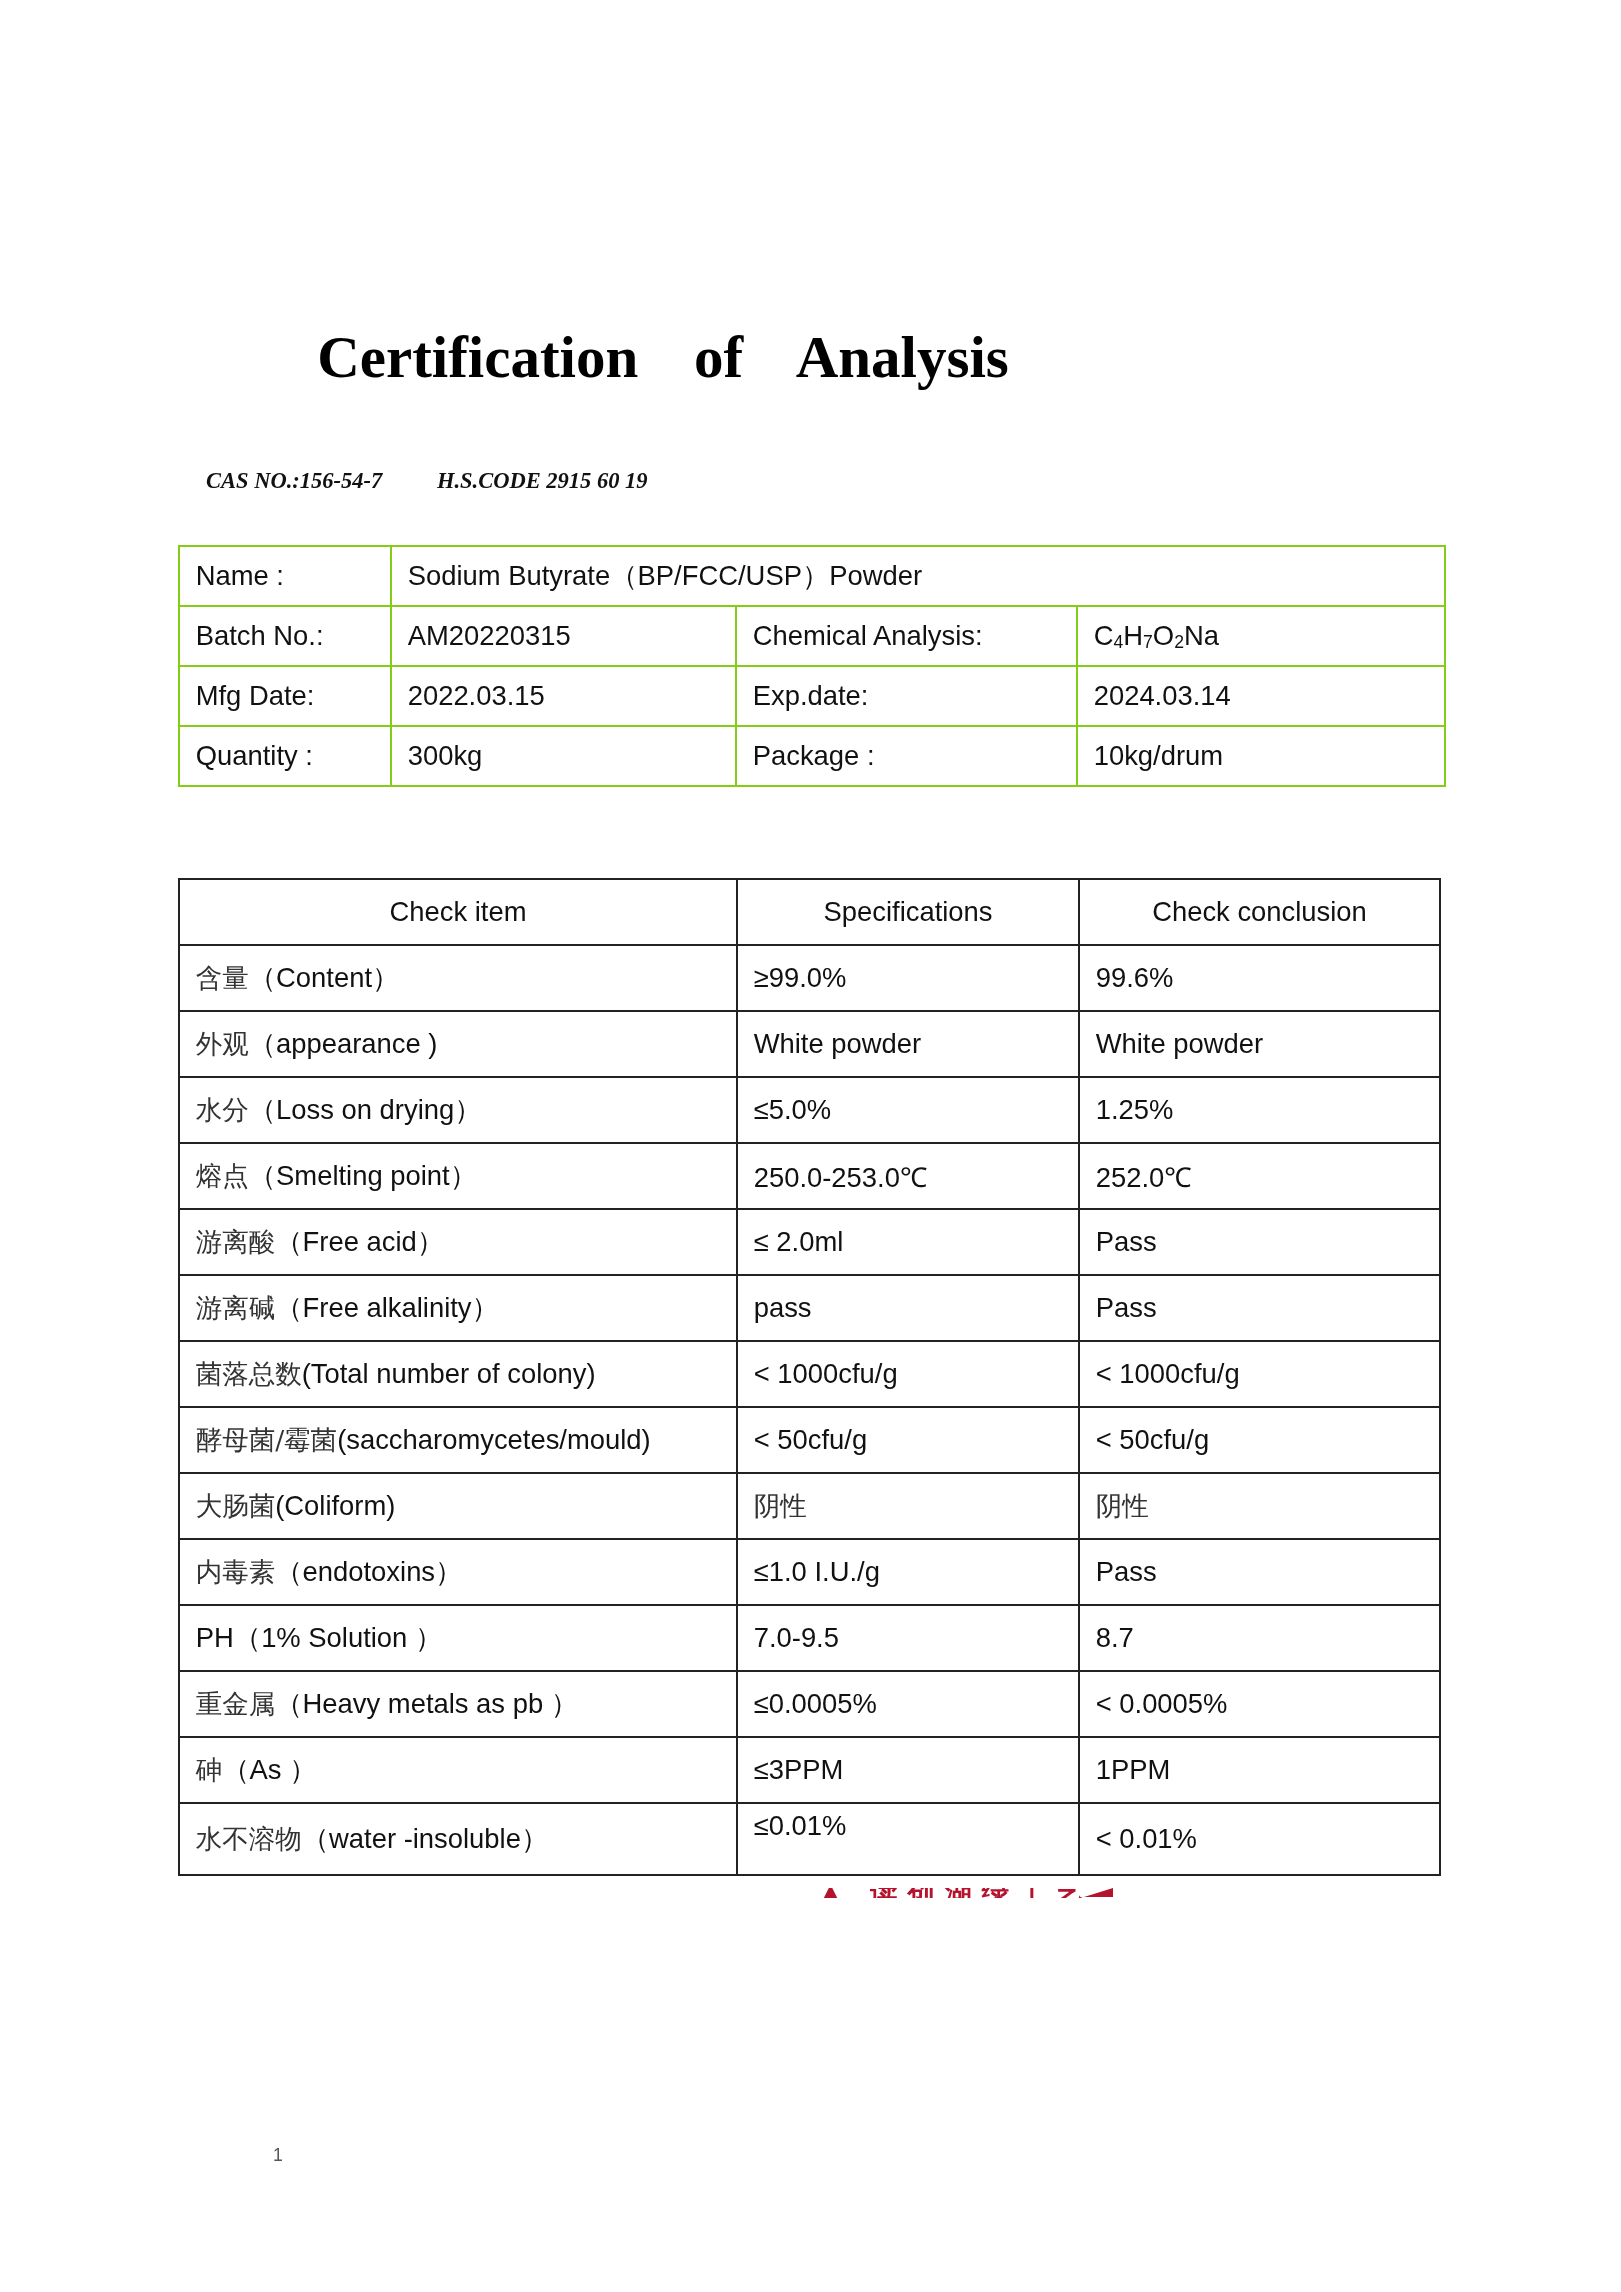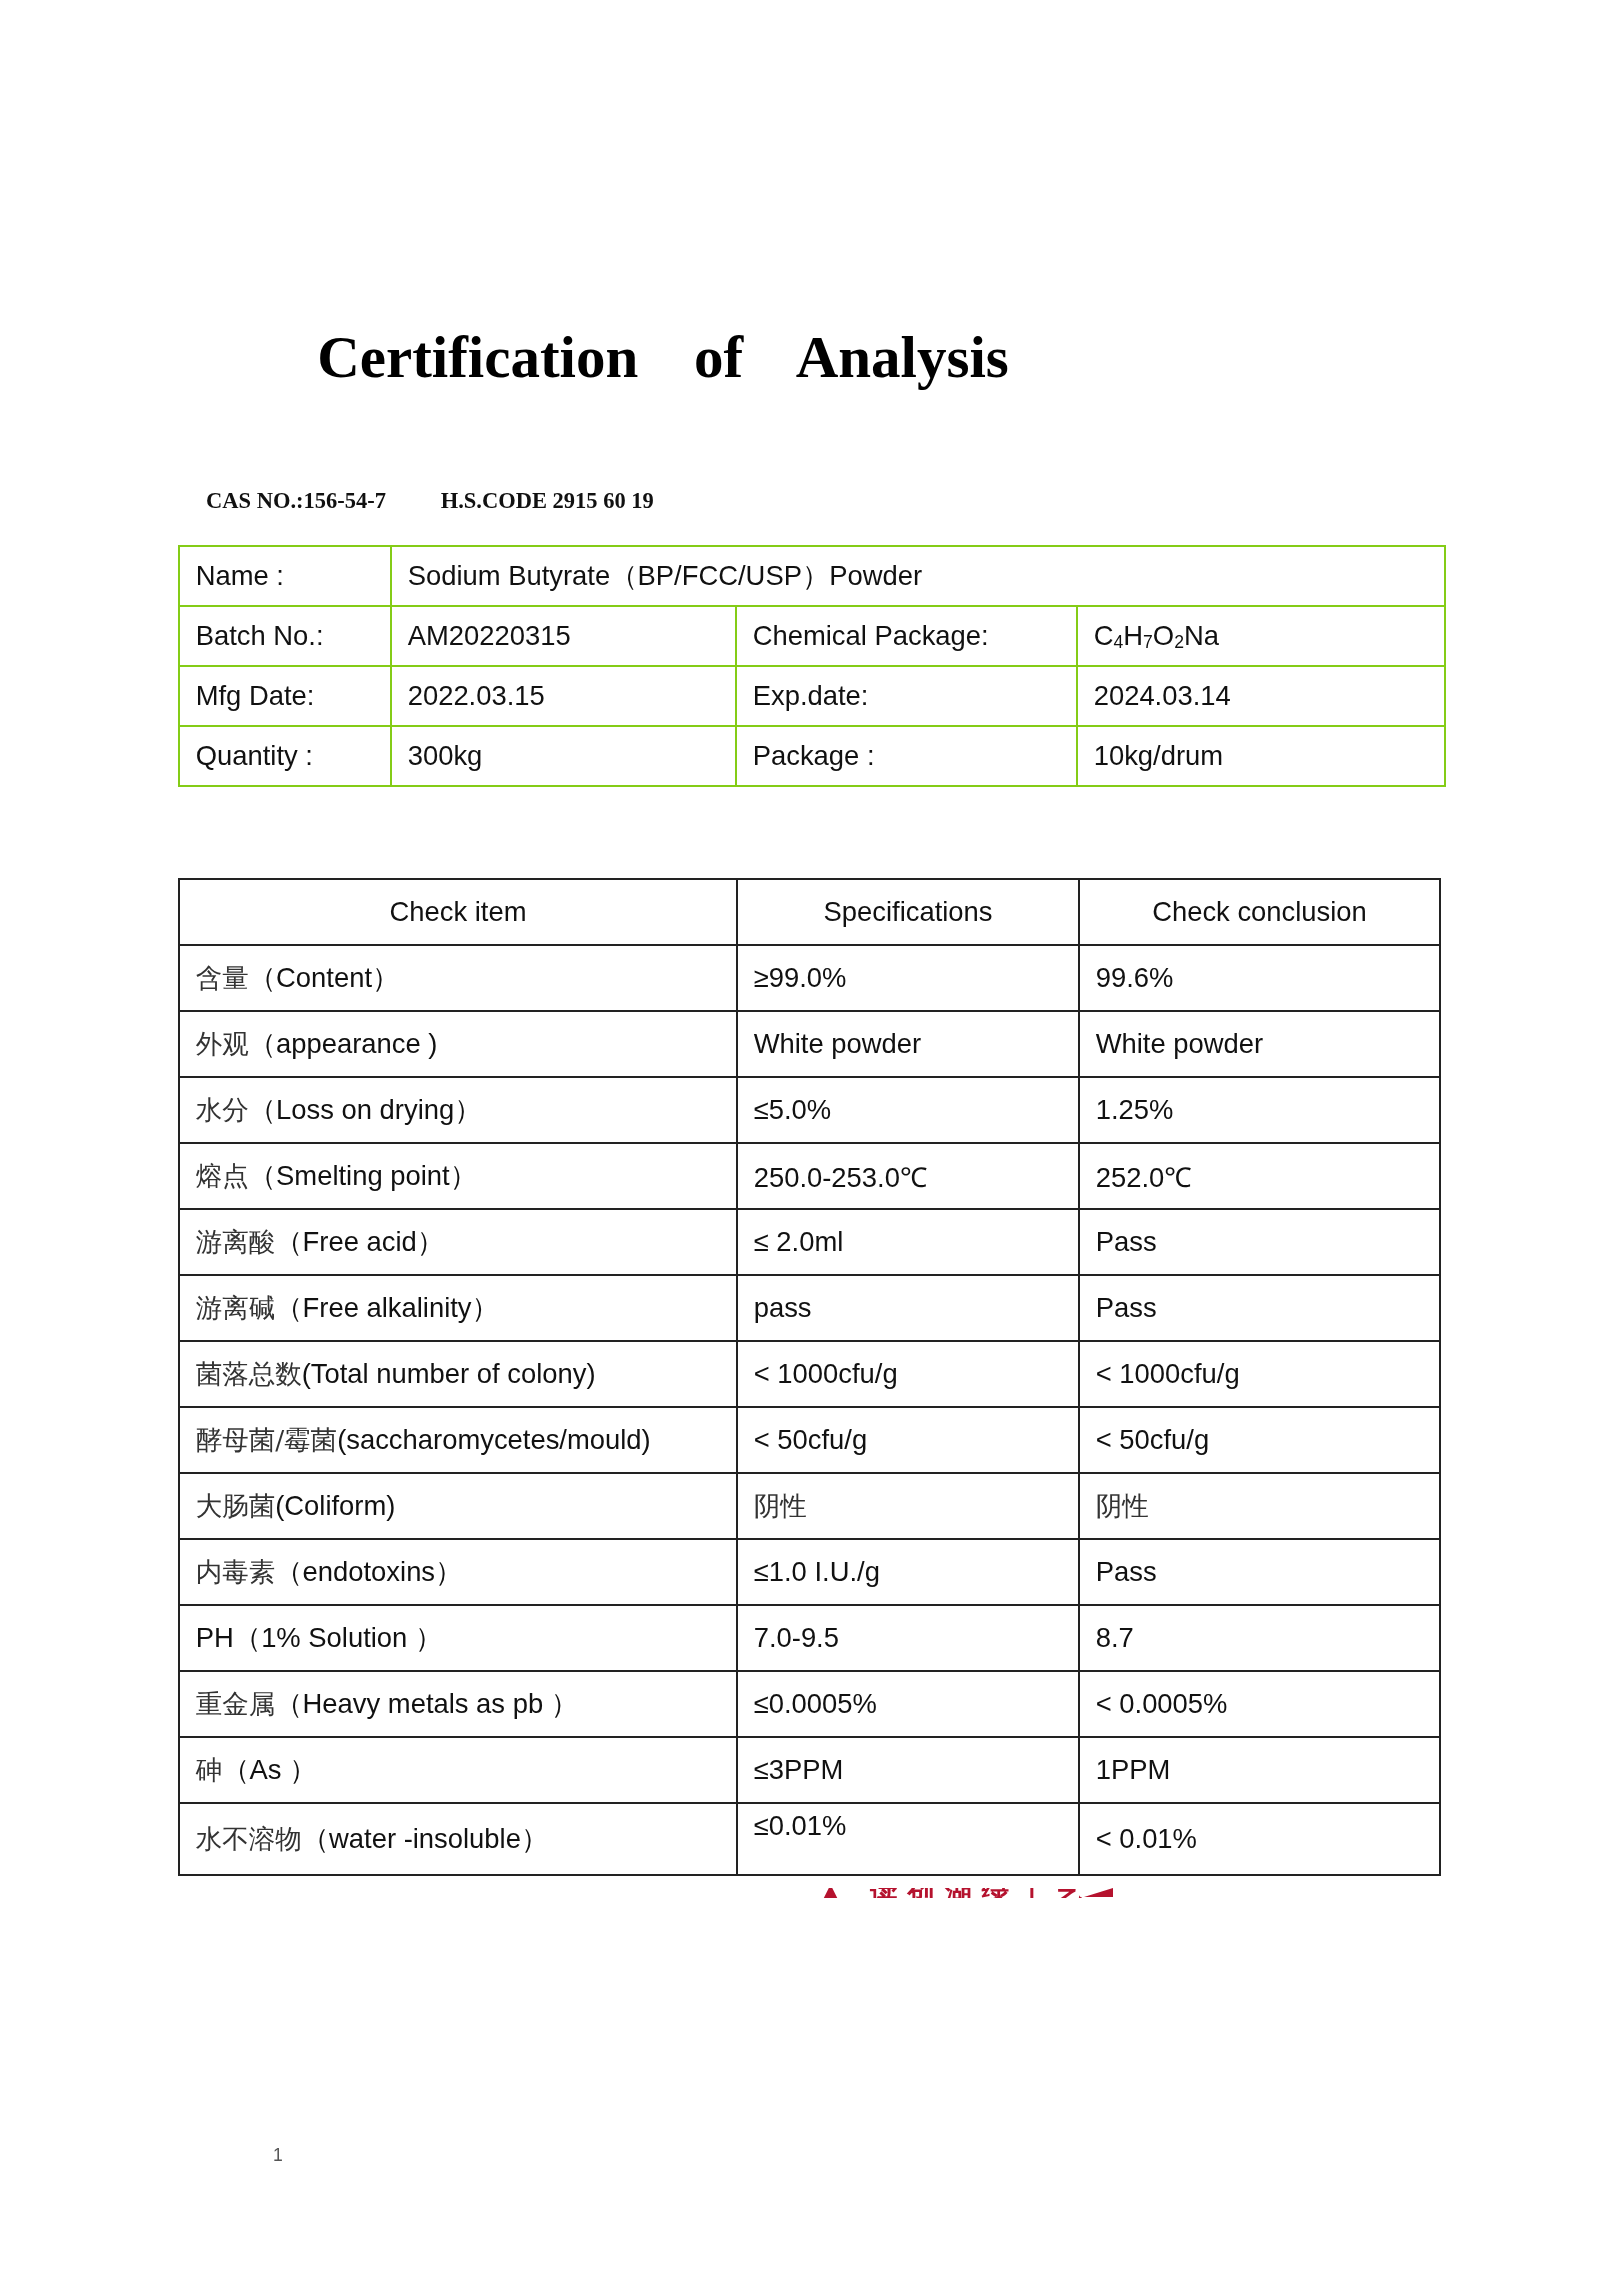--- a/index.html
+++ b/index.html
@@ -4,21 +4,21 @@
 <style>
   html, body { margin: 0; padding: 0; background: #ffffff; }
   body { width: 1621px; height: 2293px; position: relative; overflow: hidden; font-family: "Liberation Sans", sans-serif; color: #111; }
   .title {
     position: absolute; left: 0; width: 1326px; top: 323px; text-align: center;
     font-family: "Liberation Serif", serif; font-weight: bold; font-size: 59px; letter-spacing: 0px;
     word-spacing: 41px; color: #000;
   }
   .codes {
     position: absolute; left: 206px; top: 468px;
-    font-family: "Liberation Serif", serif; font-weight: bold; font-size: 22.5px; color: #111; margin-top: 20px;
+    font-family: "Liberation Serif", serif; font-style: italic; font-weight: bold; font-size: 22.5px; color: #111;
   }
   .codes span { display: inline-block; }
   .codes .hs { margin-left: 49px; }
 
   table.info, table.checks {
     position: absolute; border-collapse: collapse; table-layout: fixed;
     font-family: "Liberation Sans", sans-serif; font-size: 27.4px; color: #111;
   }
   table.info { left: 178px; top: 545px; width: 1265px; }
   table.info td { border: 2px solid #84cc16; height: 58px; padding: 0 0 0 15.7px; vertical-align: middle; white-space: nowrap; }
@@ -73,21 +73,21 @@
       <col class="c4">
     </colgroup>
   <tbody>
       <tr>
     <td>Name :</td>
     <td colspan="3">Sodium Butyrate（BP/FCC/USP）Powder</td>
   </tr>
   <tr>
     <td>Batch No.:</td>
     <td>AM20220315</td>
-    <td>Chemical Package:</td>
+    <td>Chemical Analysis:</td>
     <td><span>C</span><span class="sub">4</span><span>H</span><span class="sub">7</span><span>O</span><span class="sub">2</span><span>Na</span></td>
   </tr>
   <tr>
     <td>Mfg Date:</td>
     <td>2022.03.15</td>
     <td>Exp.date:</td>
     <td>2024.03.14</td>
   </tr>
   <tr>
     <td>Quantity :</td>

